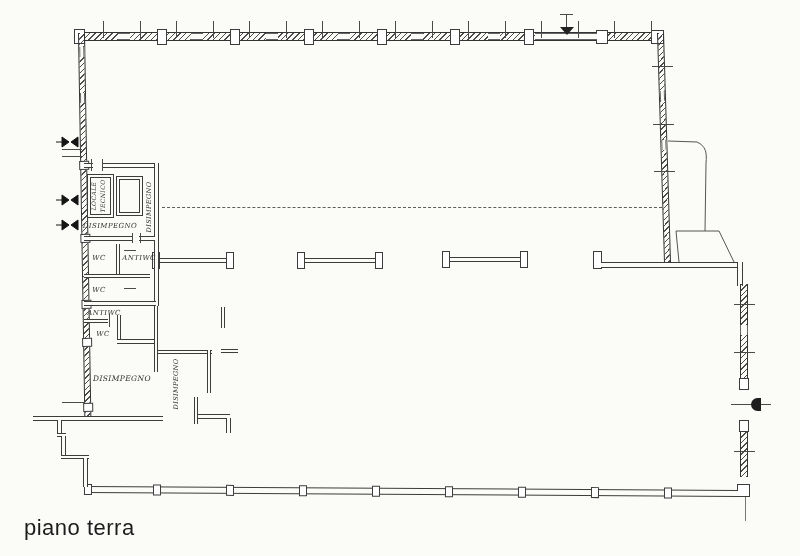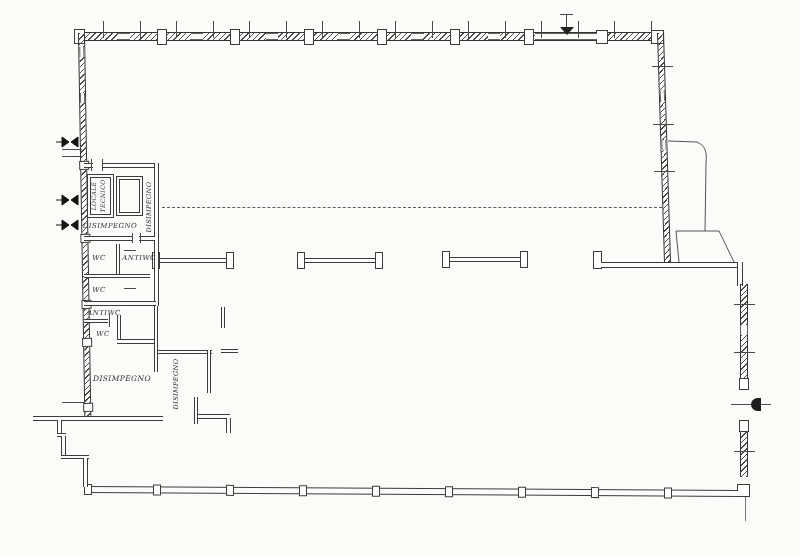--- a/index.html
+++ b/index.html
@@ -177,20 +177,21 @@
     <div class="abs lbl lblV" style="left:119px;top:202px;width:60px;height:10px;font-size:6.5px;">DISIMPEGNO</div>
     <div class="abs lbl" style="left:75px;top:221px;width:70px;">DISIMPEGNO</div>
     <div class="abs lbl" style="left:84px;top:253px;width:30px;">WC</div>
     <div class="abs lbl" style="left:119px;top:253px;width:40px;">ANTIWC</div>
     <div class="abs lbl" style="left:84px;top:285px;width:30px;">WC</div>
     <div class="abs lbl" style="left:84px;top:308px;width:40px;">ANTIWC</div>
     <div class="abs lbl" style="left:88px;top:329px;width:30px;">WC</div>
     <div class="abs lbl" style="left:77px;top:374px;width:90px;font-size:7.5px;">DISIMPEGNO</div>
     <div class="abs lbl lblV" style="left:146px;top:379px;width:60px;height:10px;font-size:6.5px;">DISIMPEGNO</div>
 
+    <div class="abs title" style="left:24px;top:515px;">piano terra</div>
   <div class="abs tickV" style="left: 103px; top: 21px; height: 17px;"></div>
       <div class="abs tickV" style="left: 140px; top: 21px; height: 17px;"></div>
       <div class="abs tickV" style="left: 176px; top: 21px; height: 17px;"></div>
       <div class="abs tickV" style="left: 213px; top: 21px; height: 17px;"></div>
       <div class="abs tickV" style="left: 249px; top: 21px; height: 17px;"></div>
       <div class="abs tickV" style="left: 286px; top: 21px; height: 17px;"></div>
       <div class="abs tickV" style="left: 322px; top: 21px; height: 17px;"></div>
       <div class="abs tickV" style="left: 359px; top: 21px; height: 17px;"></div>
       <div class="abs tickV" style="left: 395px; top: 21px; height: 17px;"></div>
       <div class="abs tickV" style="left: 432px; top: 21px; height: 17px;"></div>

